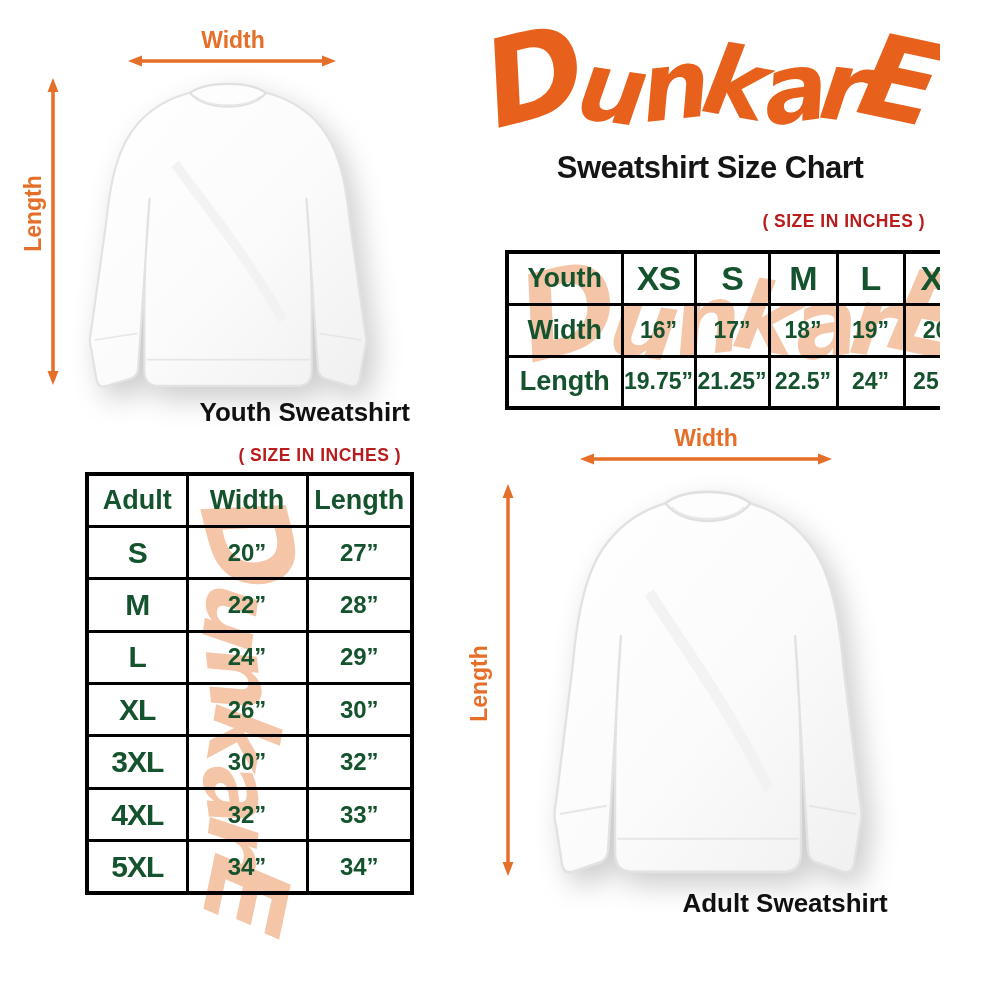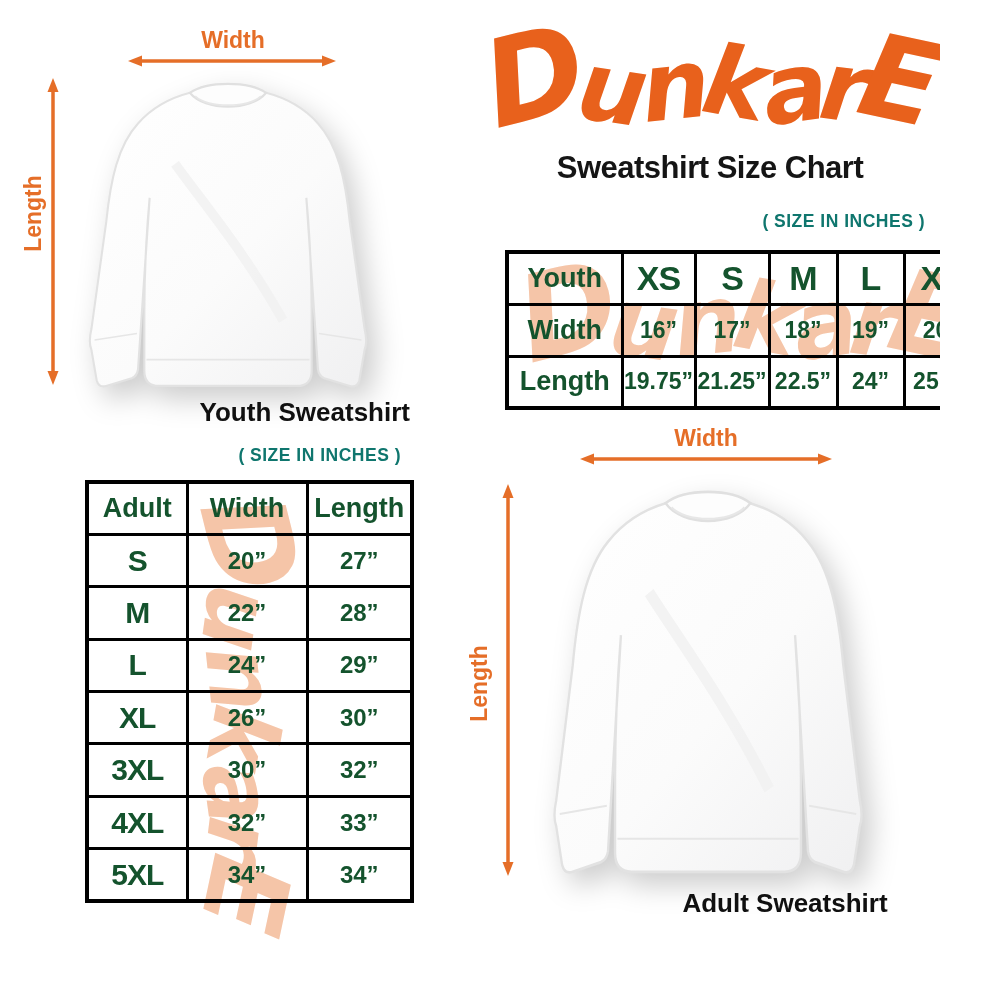--- a/index.html
+++ b/index.html
@@ -14,39 +14,39 @@
   .l0{font-size:1.25em;transform:rotate(-14deg);}
   .l1{transform:rotate(8deg) translateY(4px);}
   .l2{transform:rotate(-6deg) translateY(1px);}
   .l3{transform:rotate(10deg) translateY(-2px);}
   .l4{transform:rotate(-8deg) translateY(4px);}
   .l5{transform:rotate(7deg) translateY(2px);}
   .l6{font-size:1.2em;transform:rotate(12deg) translateY(2px);}
 
   .title{position:absolute;left:430px;top:150px;width:560px;margin:0;text-align:center;
          font-size:31px;font-weight:700;color:#151515;letter-spacing:-0.5px;}
-  .units{position:absolute;font-size:17.5px;font-weight:700;color:#0f766e;letter-spacing:0.5px;}
+  .units{position:absolute;font-size:17.5px;font-weight:700;color:#b91c1c;letter-spacing:0.5px;}
   .units-top{left:530px;top:211px;width:395px;text-align:right;}
   .units-adult{left:148px;top:445px;width:253px;text-align:right;}
 
   
   .watermark{position:absolute;color:#F5C5A8;font-family:"DejaVu Sans",sans-serif;
              font-style:italic;font-weight:700;letter-spacing:-0.06em;z-index:1;white-space:nowrap;}
   .wm-youth{left:498px;top:250px;width:487px;font-size:95px;line-height:125px;text-align:center;}
   .wm-adult{left:245px;top:712px;font-size:92px;line-height:100px;
             transform:translate(-50%,-50%) rotate(90deg);}
 
   
   .size-table{position:absolute;z-index:2;border-collapse:collapse;table-layout:fixed;
               border:4px solid #000;background:transparent;}
   .size-table th,.size-table td{border:3px solid #000;text-align:center;vertical-align:middle;
               padding:0;color:#14532d;background:transparent;}
   .youth-table{left:505px;top:250px;width:472px;}
   .youth-table tr{height:52px;}
-  .adult-table{left:85px;top:472px;width:325px;margin-top:8px;}
+  .adult-table{left:85px;top:472px;width:325px;}
   .adult-table tr{height:52.4px;}
   .row-label{font-size:27px;font-weight:700;}
   .size-head{font-size:34px;font-weight:700;letter-spacing:-1px;}
   .val{font-size:24px;font-weight:700;}
   .youth-table .val{font-size:23px;}
   .size-cell{font-size:30px;font-weight:700;letter-spacing:-1px;}
 
   
   .dim-label{position:absolute;color:#E56E28;font-weight:700;font-size:23px;text-align:center;}
   .rot{transform:rotate(-90deg);}

